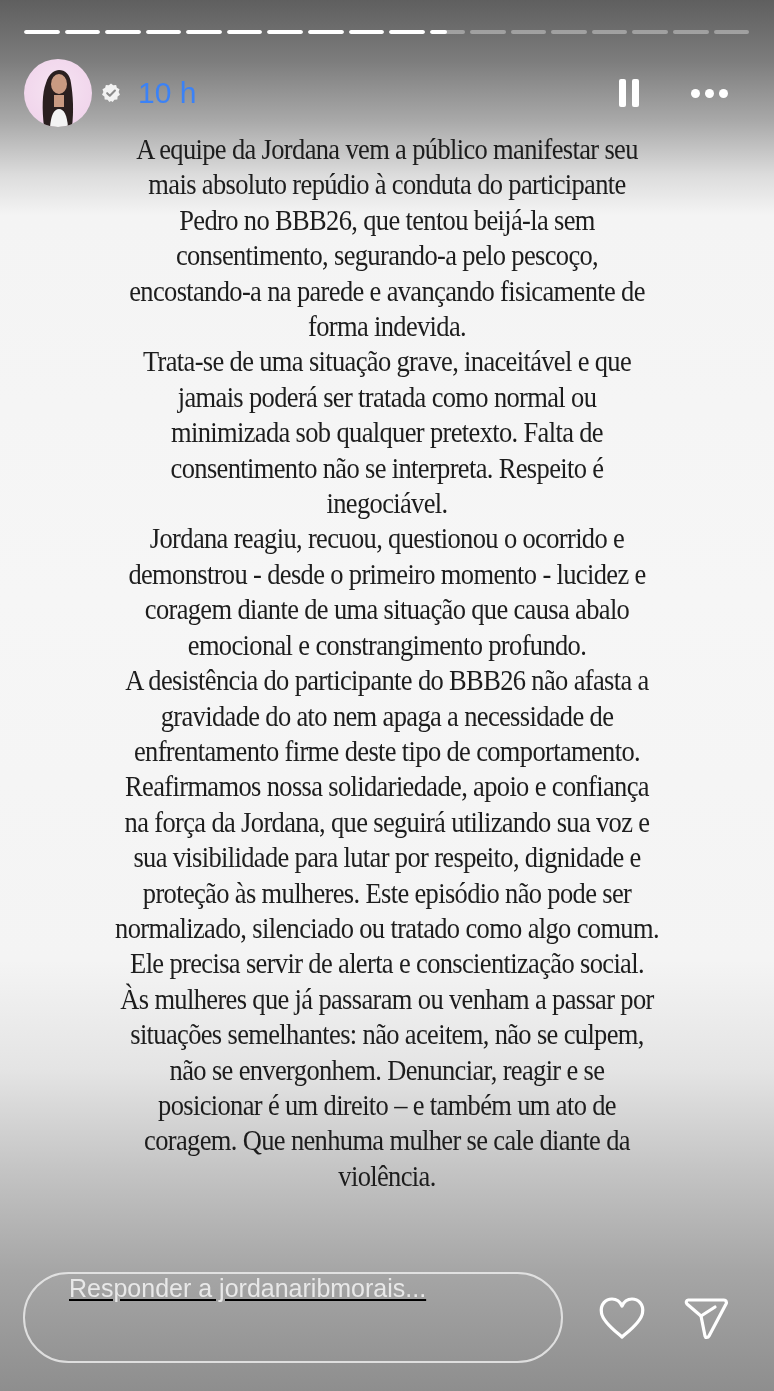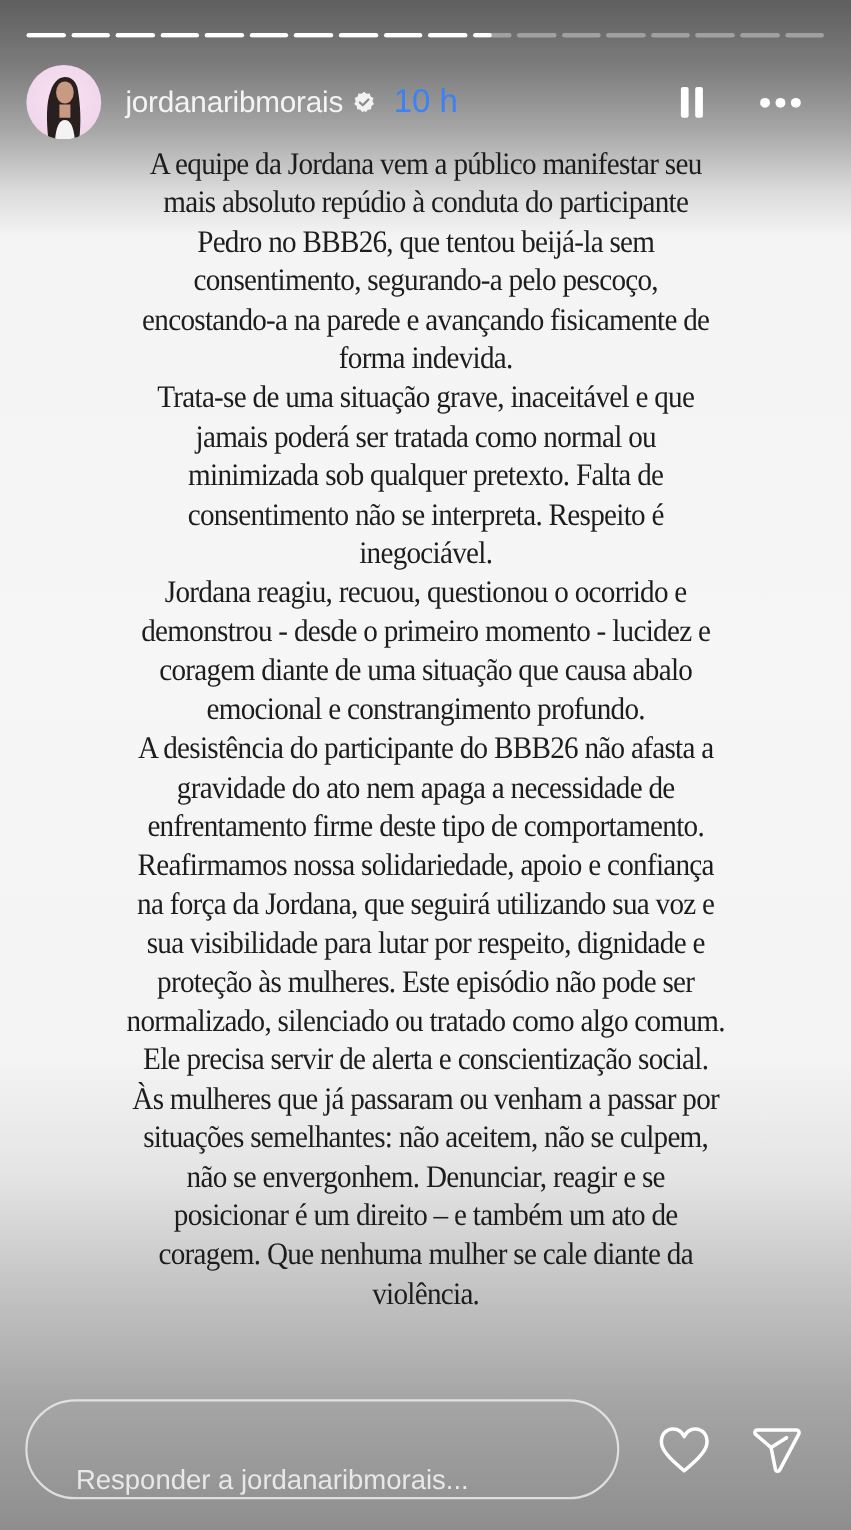--- a/index.html
+++ b/index.html
@@ -65,21 +65,21 @@
   .note-line {
     font-size: 28.5px; line-height: 35.4px; letter-spacing: -0.7px;
     white-space: nowrap; display: block;
     transform: scaleX(0.93); transform-origin: center;
   }
 
   
   .reply {
     position: absolute; left: 23px; top: 1272px; width: 540px; height: 91px;
     border: 2px solid rgba(235,235,235,0.85); border-radius: 46px;
-    display: flex; align-items: flex-end; padding-left: 44px;
+    display: flex; align-items: flex-start; padding-left: 44px; text-decoration: underline;
   }
   .reply input {
     background: transparent; border: none; outline: none; width: 100%;
     font-family: "Liberation Sans", sans-serif; font-size: 25px; color: #ececec;
   }
   .reply input::placeholder { color: #e8e8e8; }
   .icon-btn { position: absolute; top: 1290px; width: 56px; height: 56px; display: flex; align-items: center; justify-content: center; }
   .heart-btn { left: 594px; }
   .send-btn { left: 678px; }
 </style>
@@ -145,21 +145,20 @@
 
 <div class="header">
   <div class="avatar">
     <svg width="68" height="68" viewBox="0 0 68 68">
       <path d="M20 68 C18 50 18 34 22 24 C25 14 31 11 35 11 C41 11 46 15 47 24 C49 36 50 52 48 68 Z" fill="#2a1f1f"></path>
       <ellipse cx="35" cy="25" rx="8" ry="10" fill="#c99a82"></ellipse>
       <path d="M26 68 C27 56 30 50 35 50 C40 50 43 56 44 68 Z" fill="#f3f3f3"></path>
       <path d="M30 36 L40 36 L40 48 L30 48 Z" fill="#c99a82"></path>
     </svg>
   </div>
-  <span class="username">jordanaribmorais</span>
   <span class="verified">
     <svg width="22" height="22" viewBox="0 0 24 24">
       <path d="M12 1.5 L14.4 3.6 L17.6 3.2 L18.4 6.3 L21.3 7.8 L20.3 10.9 L21.8 13.8 L19.2 15.8 L18.9 19 L15.7 19.3 L13.8 21.9 L12 20.6 L10.2 21.9 L8.3 19.3 L5.1 19 L4.8 15.8 L2.2 13.8 L3.7 10.9 L2.7 7.8 L5.6 6.3 L6.4 3.2 L9.6 3.6 Z" fill="#f2f2f2"></path>
       <path d="M7.8 12.2 L10.7 15 L16.3 9.3" stroke="#8a8a8a" stroke-width="2.2" fill="none" stroke-linecap="round" stroke-linejoin="round"></path>
     </svg>
   </span>
   <span class="time">10 h</span>
   <div class="header-right">
     <div class="pause">
       <span></span>

